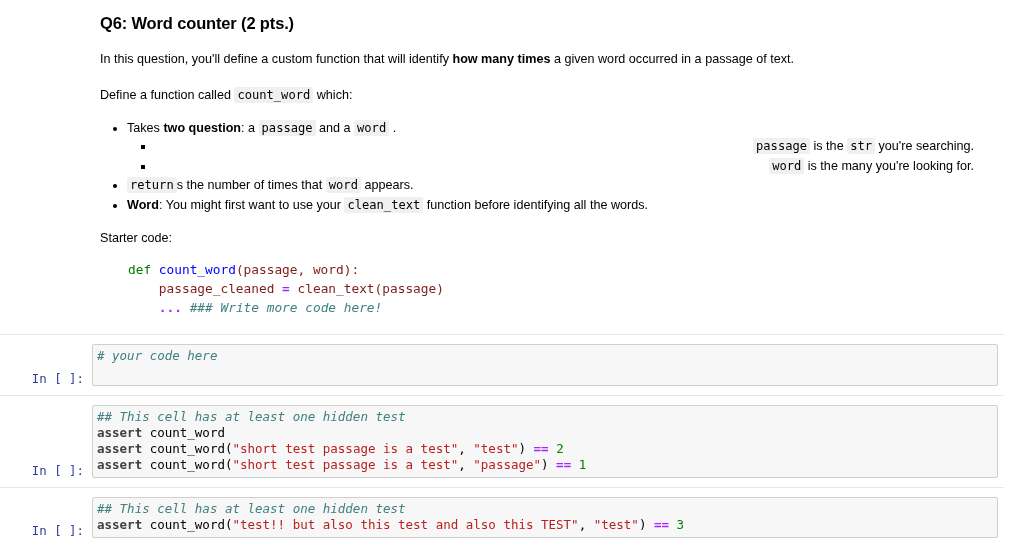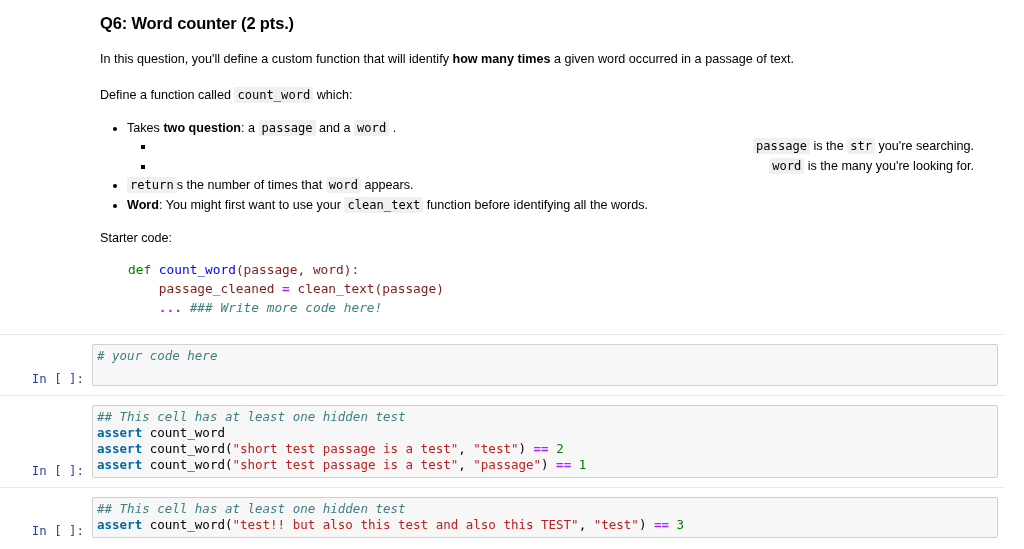--- a/index.html
+++ b/index.html
@@ -126,21 +126,21 @@
     font-family: "DejaVu Sans Mono", monospace;
     font-size: 12.5px;
     line-height: 1.29;
     margin: 0;
     padding: 0;
     white-space: pre;
     color: #000000;
     background: transparent;
   }
   .t-comment { color: #408080; font-style: italic; }
-  .t-kw      { color: #0369a1; font-weight: bold; }
+  .t-kw      { color: #404040; font-weight: bold; }
   .t-str     { color: #ba2121; }
   .t-num     { color: #008000; }
   .t-op      { color: #aa22ff; font-weight: bold; }
   .t-name    { color: #000000; }
 
   .cell-1 .input-area { min-height: 42px; }
   .cell-2 .input-area { min-height: 72px; }
   .cell-3 .input-area { min-height: 40px; }
 </style>
 </head>

